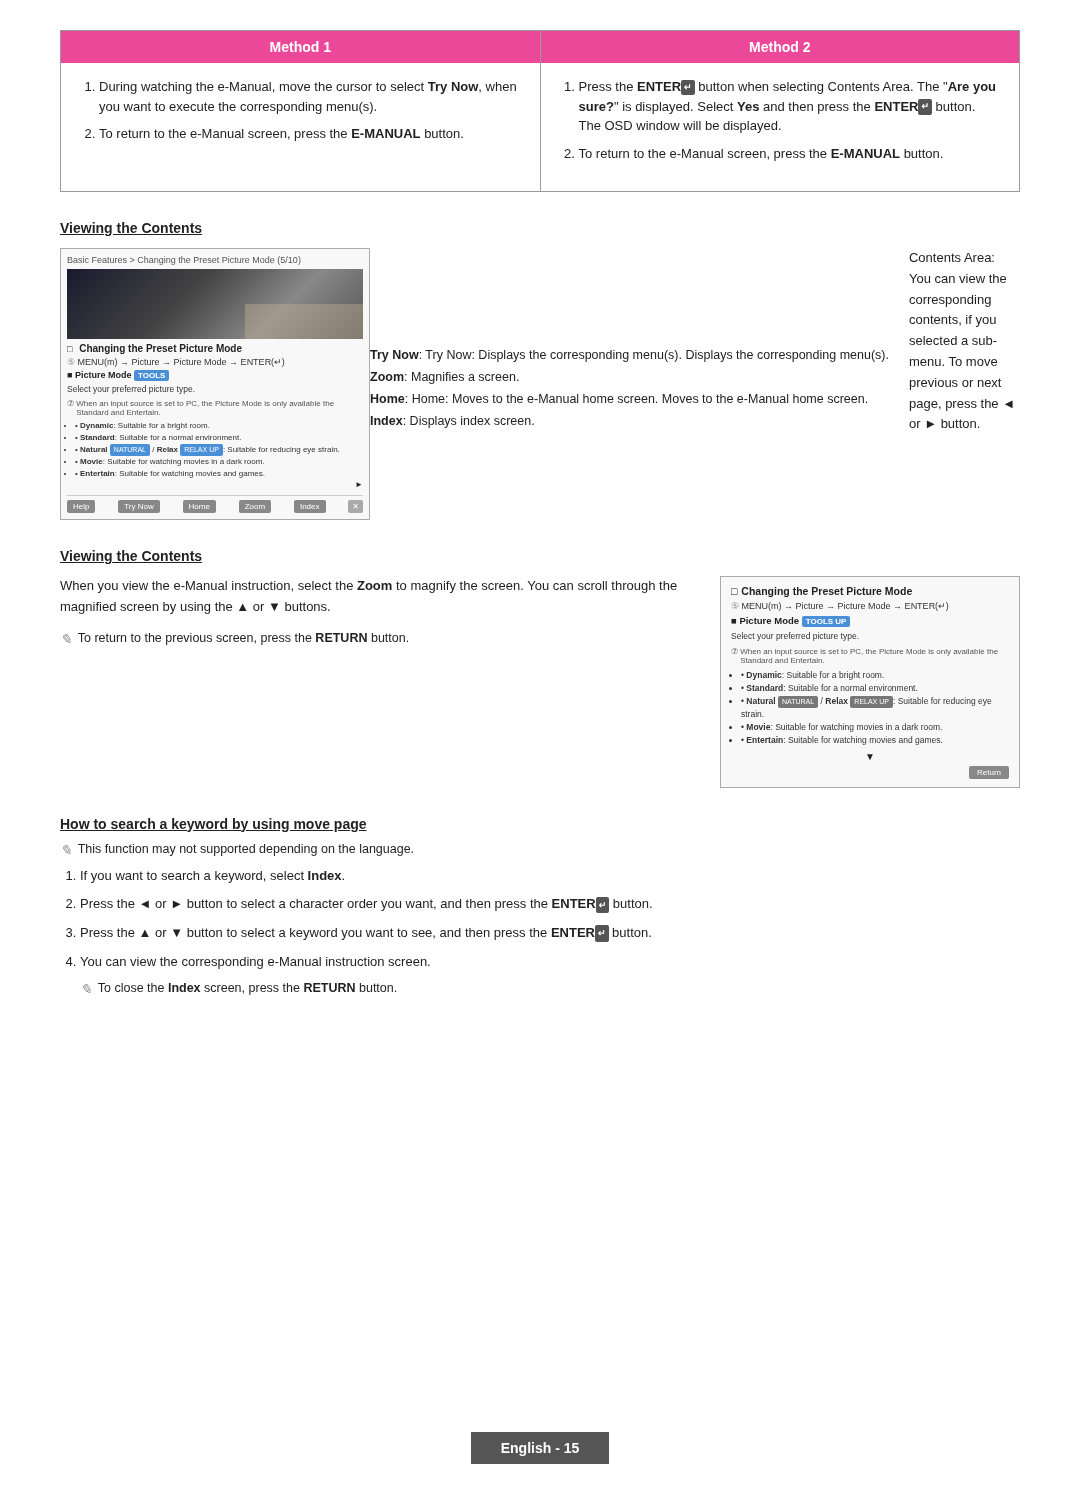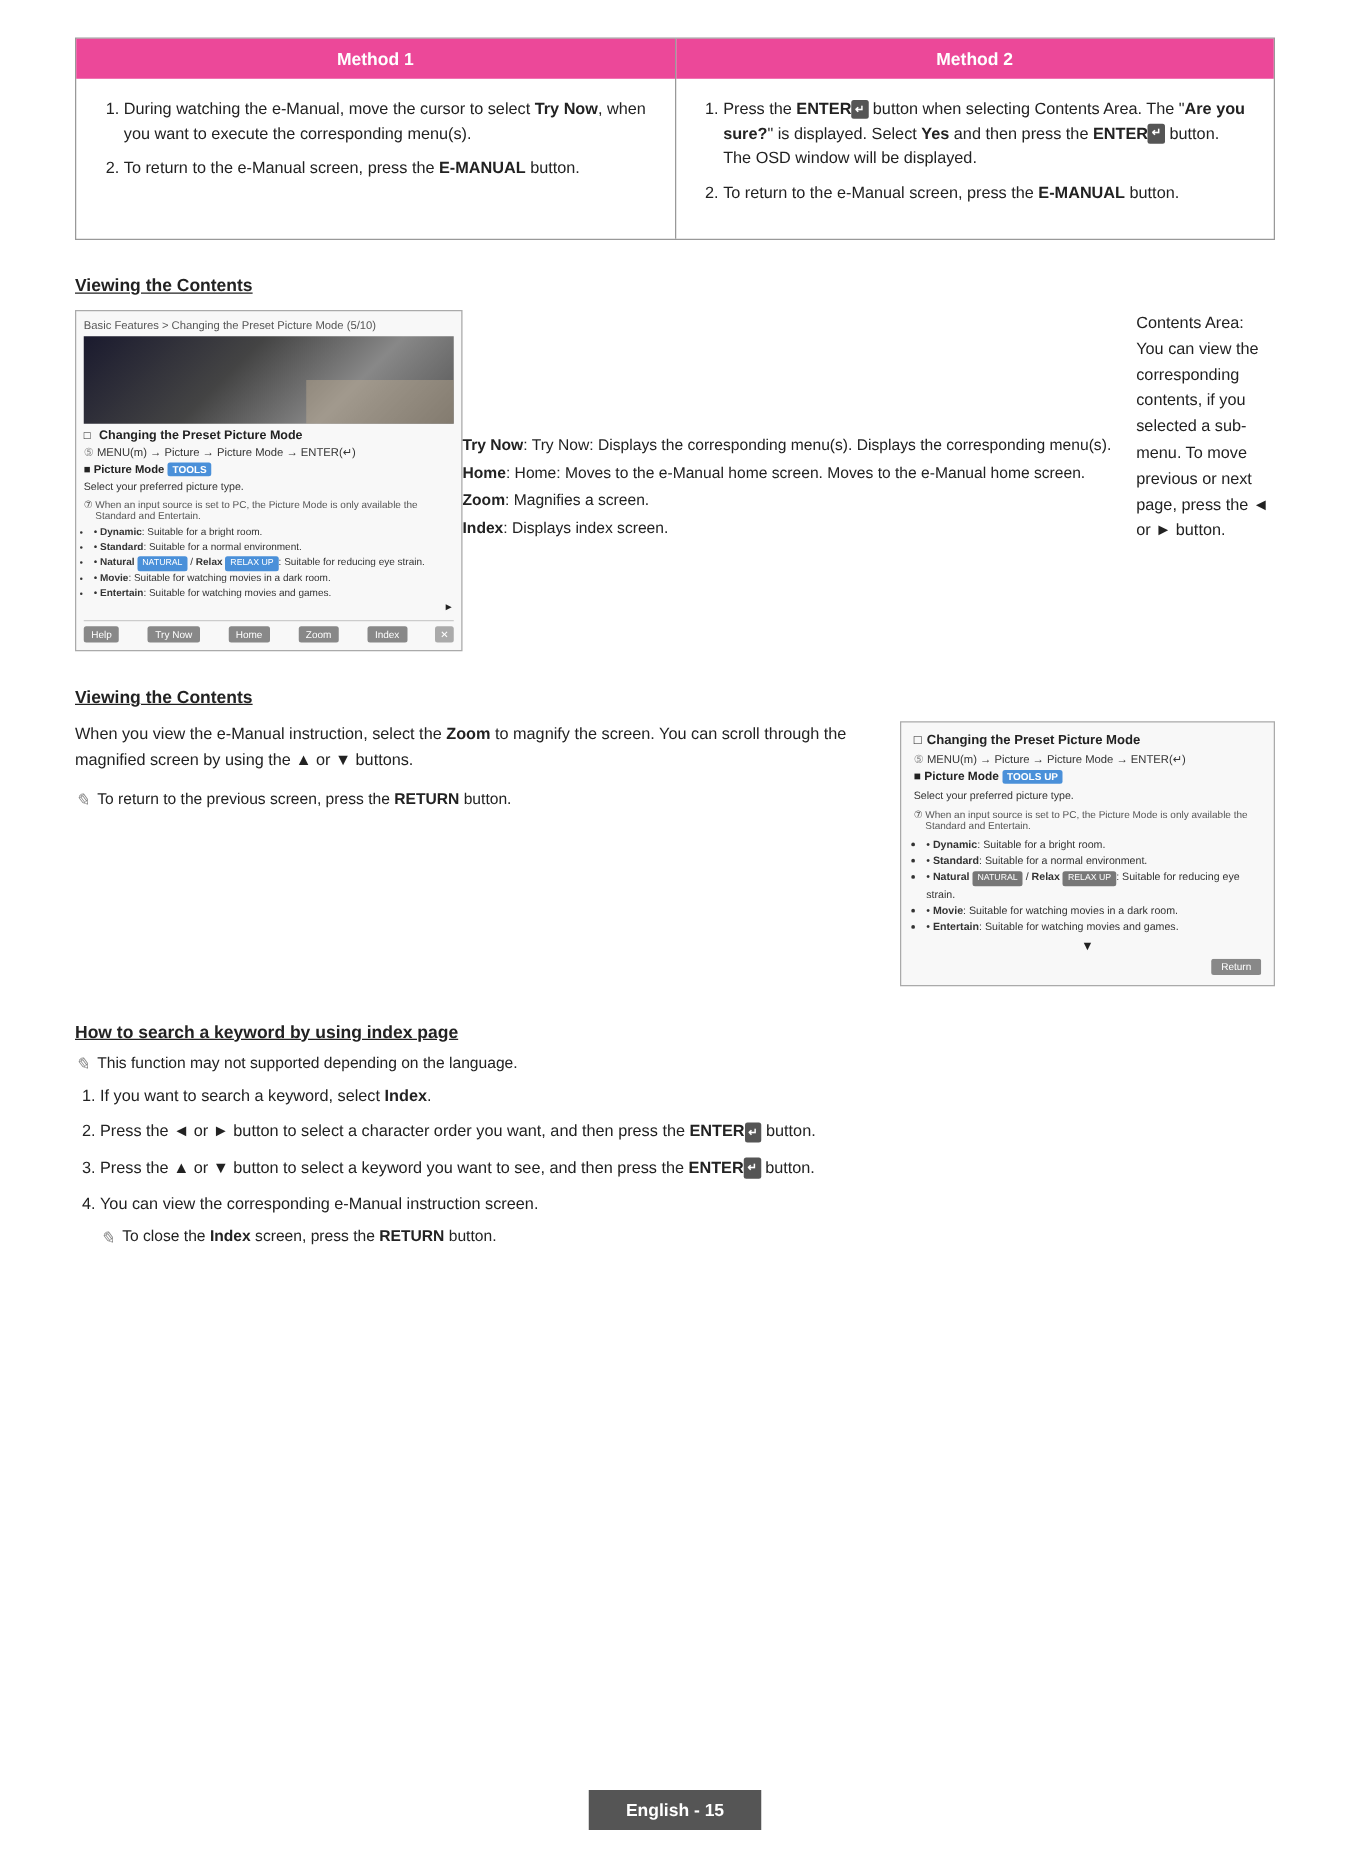--- a/index.html
+++ b/index.html
@@ -369,22 +369,22 @@
           <span class="bottom-bar-btn">Try Now</span>
           <span class="bottom-bar-btn">Home</span>
           <span class="bottom-bar-btn">Zoom</span>
           <span class="bottom-bar-btn">Index</span>
           <span class="bottom-bar-close">✕</span>
         </div>
       </div>
 
       <div class="caption-area">
         <p><strong>Try Now</strong>: <span style="display:inline;">Try Now: Displays the corresponding menu(s).</span> Displays the corresponding menu(s).</p>
+        <p><strong>Zoom</strong>: Magnifies a screen.</p>
         <p><strong>Home</strong>: <span style="display:inline;">Home: Moves to the e-Manual home screen.</span> Moves to the e-Manual home screen.</p>
-        <p><strong>Zoom</strong>: Magnifies a screen.</p>
         <p><strong>Index</strong>: Displays index screen.</p>
       </div>
     </div>
 
     <div class="contents-description">
       <span>Contents Area: You can view the corresponding contents, if you selected a sub-menu. To move previous or next page, press the ◄ or ► button.</span>
     </div>
   </div>
 </div>
 
@@ -426,21 +426,21 @@
       </ul>
       <div class="down-arrow">▼</div>
       <div style="overflow: hidden;">
         <span class="return-btn">Return</span>
       </div>
     </div>
   </div>
 </div>
 
 <div class="index-section">
-  <div class="index-title">How to search a keyword by using index page</div>
+  <div class="index-title">How to search a keyword by using move page</div>
   <div class="note-small">
     <span class="note-pen-icon">✎</span>
     <span>This function may not supported depending on the language.</span>
   </div>
   <ol>
     <li>
       If you want to search a keyword, select <strong>Index</strong>.
     </li>
     <li>
       Press the ◄ or ► button to select a character order you want, and then press the <strong>ENTER<span class="enter-icon">↵</span></strong> button.

